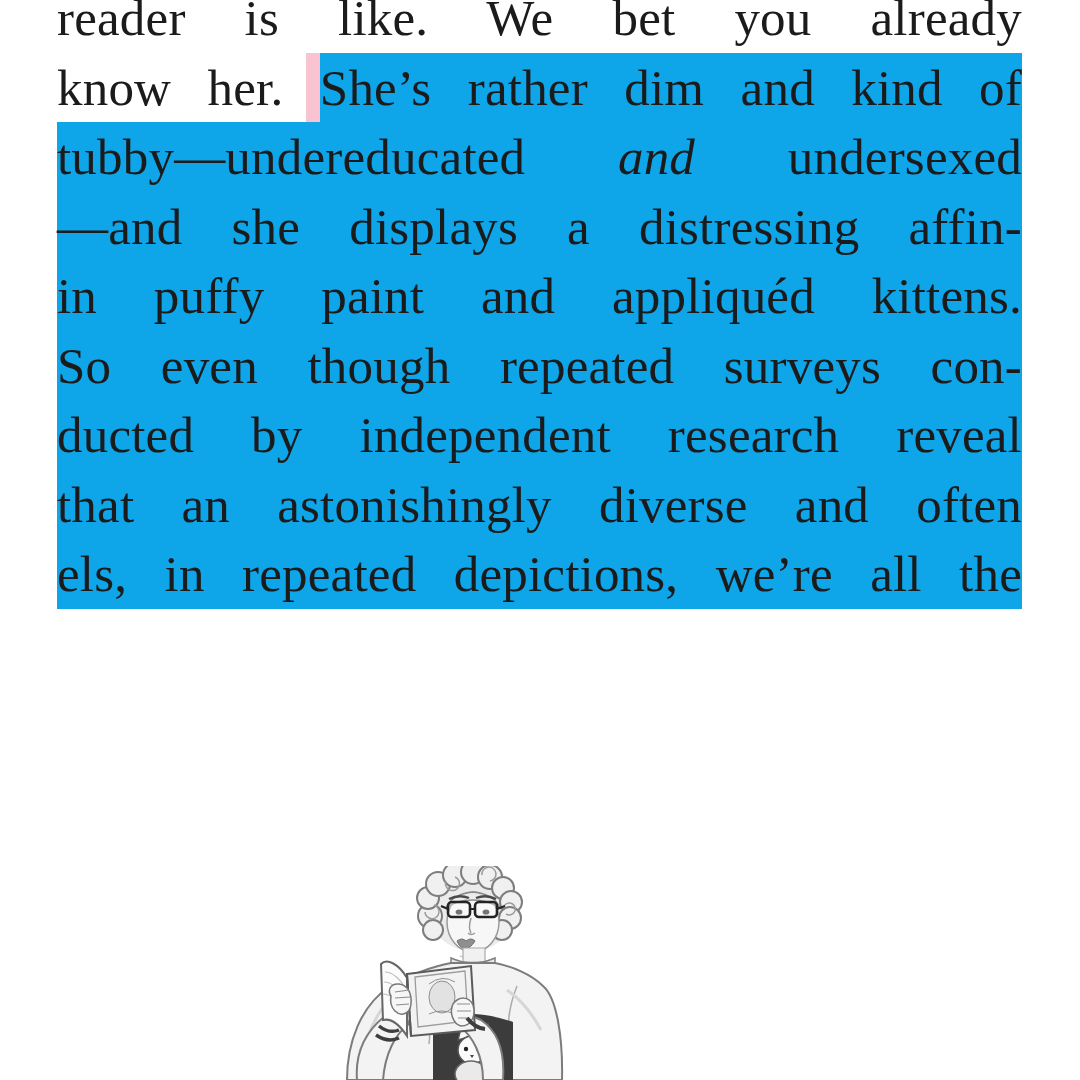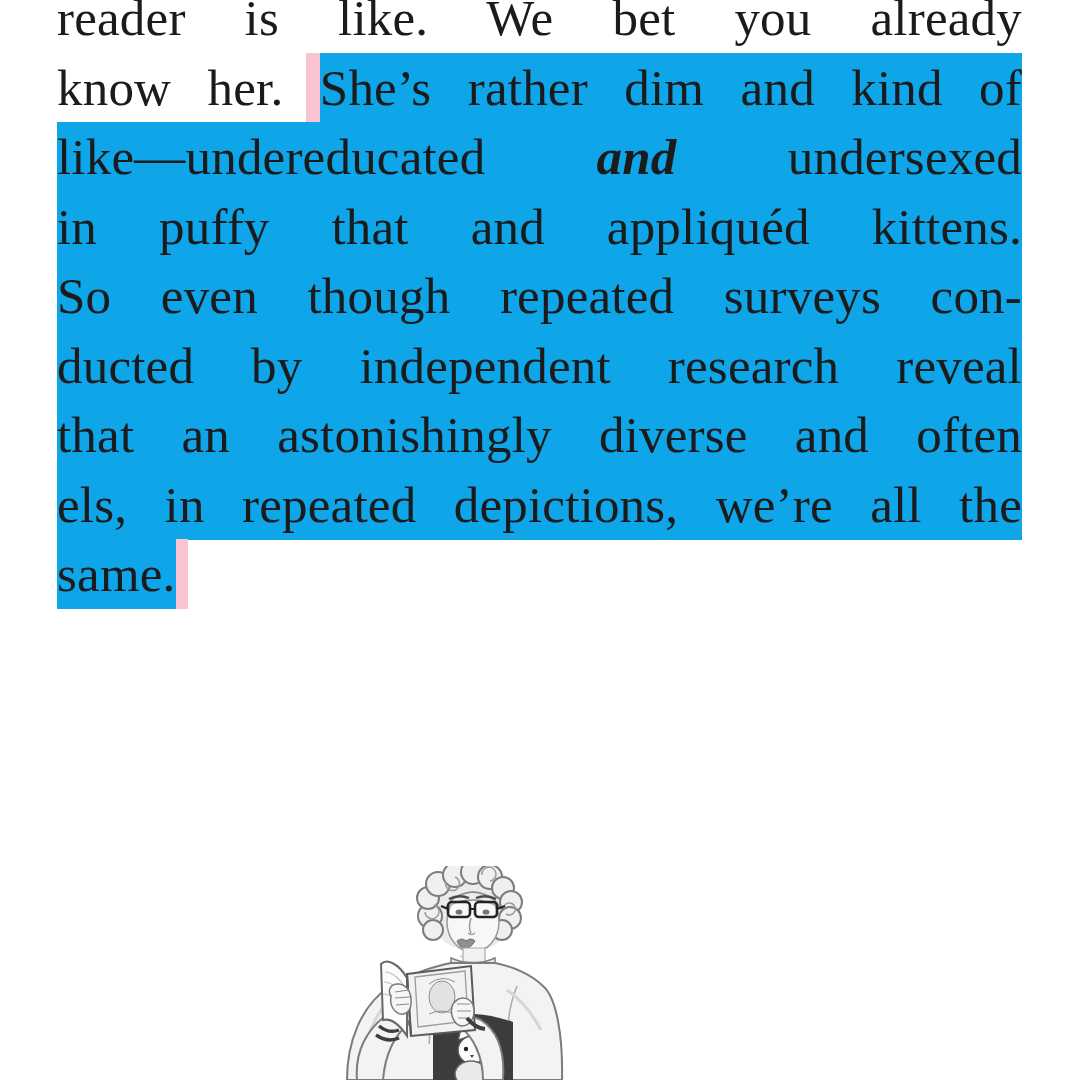--- a/index.html
+++ b/index.html
@@ -11,56 +11,56 @@
     position:absolute;left:57px;top:-16px;width:965px;
     font-family:"Liberation Serif","DejaVu Serif",serif;
     font-size:51px;line-height:69.5px;color:#1b1b1b;
     letter-spacing:0.2px;
   }
   .line{text-align:justify;text-align-last:justify;white-space:normal;}
   .line.last{text-align:left;text-align-last:left;}
   .hl{background:#0ea5e9;padding:7px 0;}
   .hl.start{box-shadow:-14px 0 0 #f9c3d1;}
   .hl.end{box-shadow:12px 0 0 #f9c3d1;}
-  .it{font-style:italic;font-weight:bold;}
+  .it{font-style:italic;}
   .illustration{position:absolute;left:345px;top:866px;width:220px;height:214px;}
   .illustration svg{display:block;width:100%;height:100%;}
 </style>
 </head>
 <body>
 
 <div class="page">
 
   <div class="text-block">
     <div class="line">
       <span>reader is like. We bet you already</span>
     </div>
     <div class="line">
       <span>know her. </span><span class="hl start">She’s rather dim and kind of</span>
     </div>
     <div class="line">
-      <span class="hl">like—undereducated </span><span class="hl it">and</span><span class="hl"> undersexed</span>
+      <span class="hl">tubby—undereducated </span><span class="hl it">and</span><span class="hl"> undersexed</span>
     </div>
     <div class="line">
-      <span class="hl">in puffy that and appliquéd kittens.</span>
+      <span class="hl">—and she displays a distressing affin-</span>
+    </div>
+    <div class="line">
+      <span class="hl">in puffy paint and appliquéd kittens.</span>
     </div>
     <div class="line">
       <span class="hl">So even though repeated surveys con-</span>
     </div>
     <div class="line">
       <span class="hl">ducted by independent research reveal</span>
     </div>
     <div class="line">
       <span class="hl">that an astonishingly diverse and often</span>
     </div>
     <div class="line">
       <span class="hl">els, in repeated depictions, we’re all the</span>
-    </div>
-    <div class="line last">
-      <span class="hl end">same.</span>
     </div>
   </div>
 
   <div class="illustration" role="img" aria-label="Pencil sketch of a curly-haired woman wearing glasses and a turtleneck sweater, reading an open romance novel with a cat peeking out below the book">
     <svg viewBox="0 0 220 214" xmlns="http://www.w3.org/2000/svg">
 
       <g>
         <circle cx="127" cy="40" r="45" fill="#ebebeb"></circle>
         <g fill="#f0f0f0" stroke="#7d7d7d" stroke-width="2">
           <circle cx="85" cy="50" r="12"></circle>

